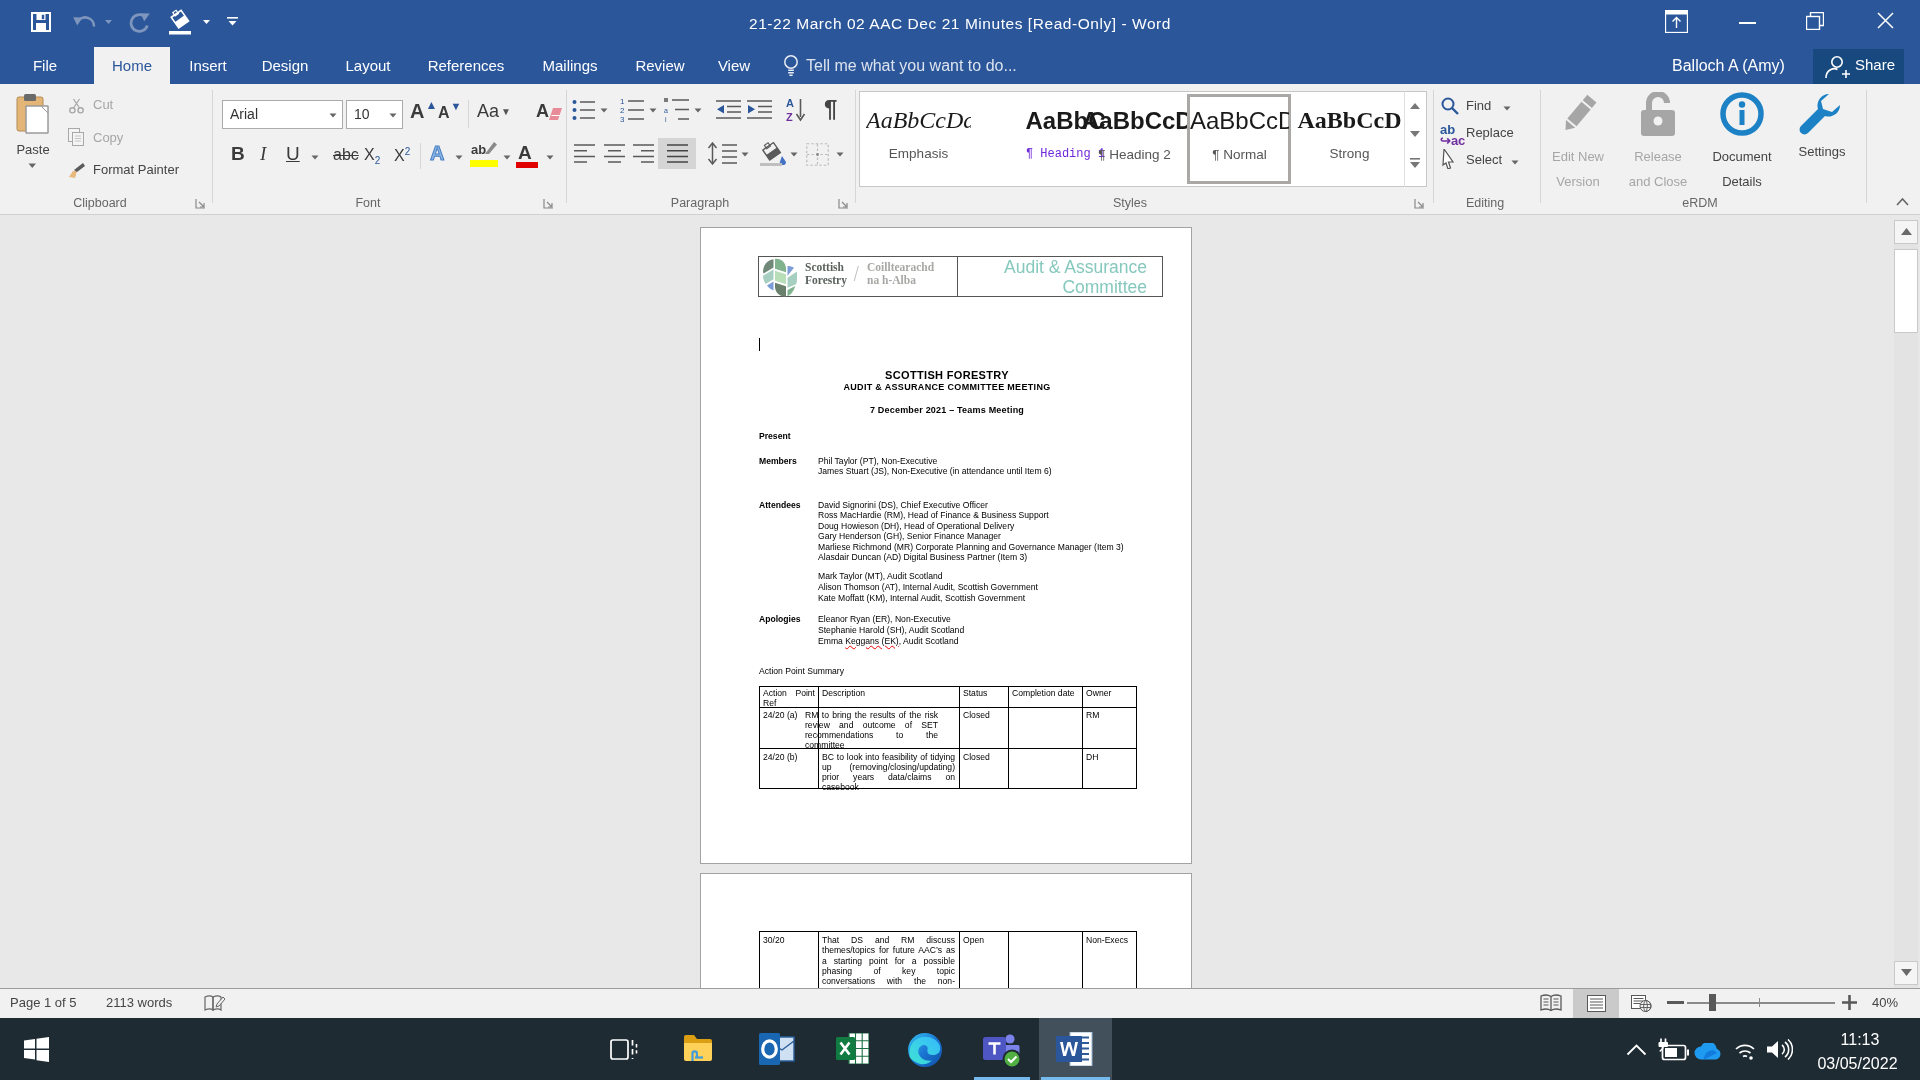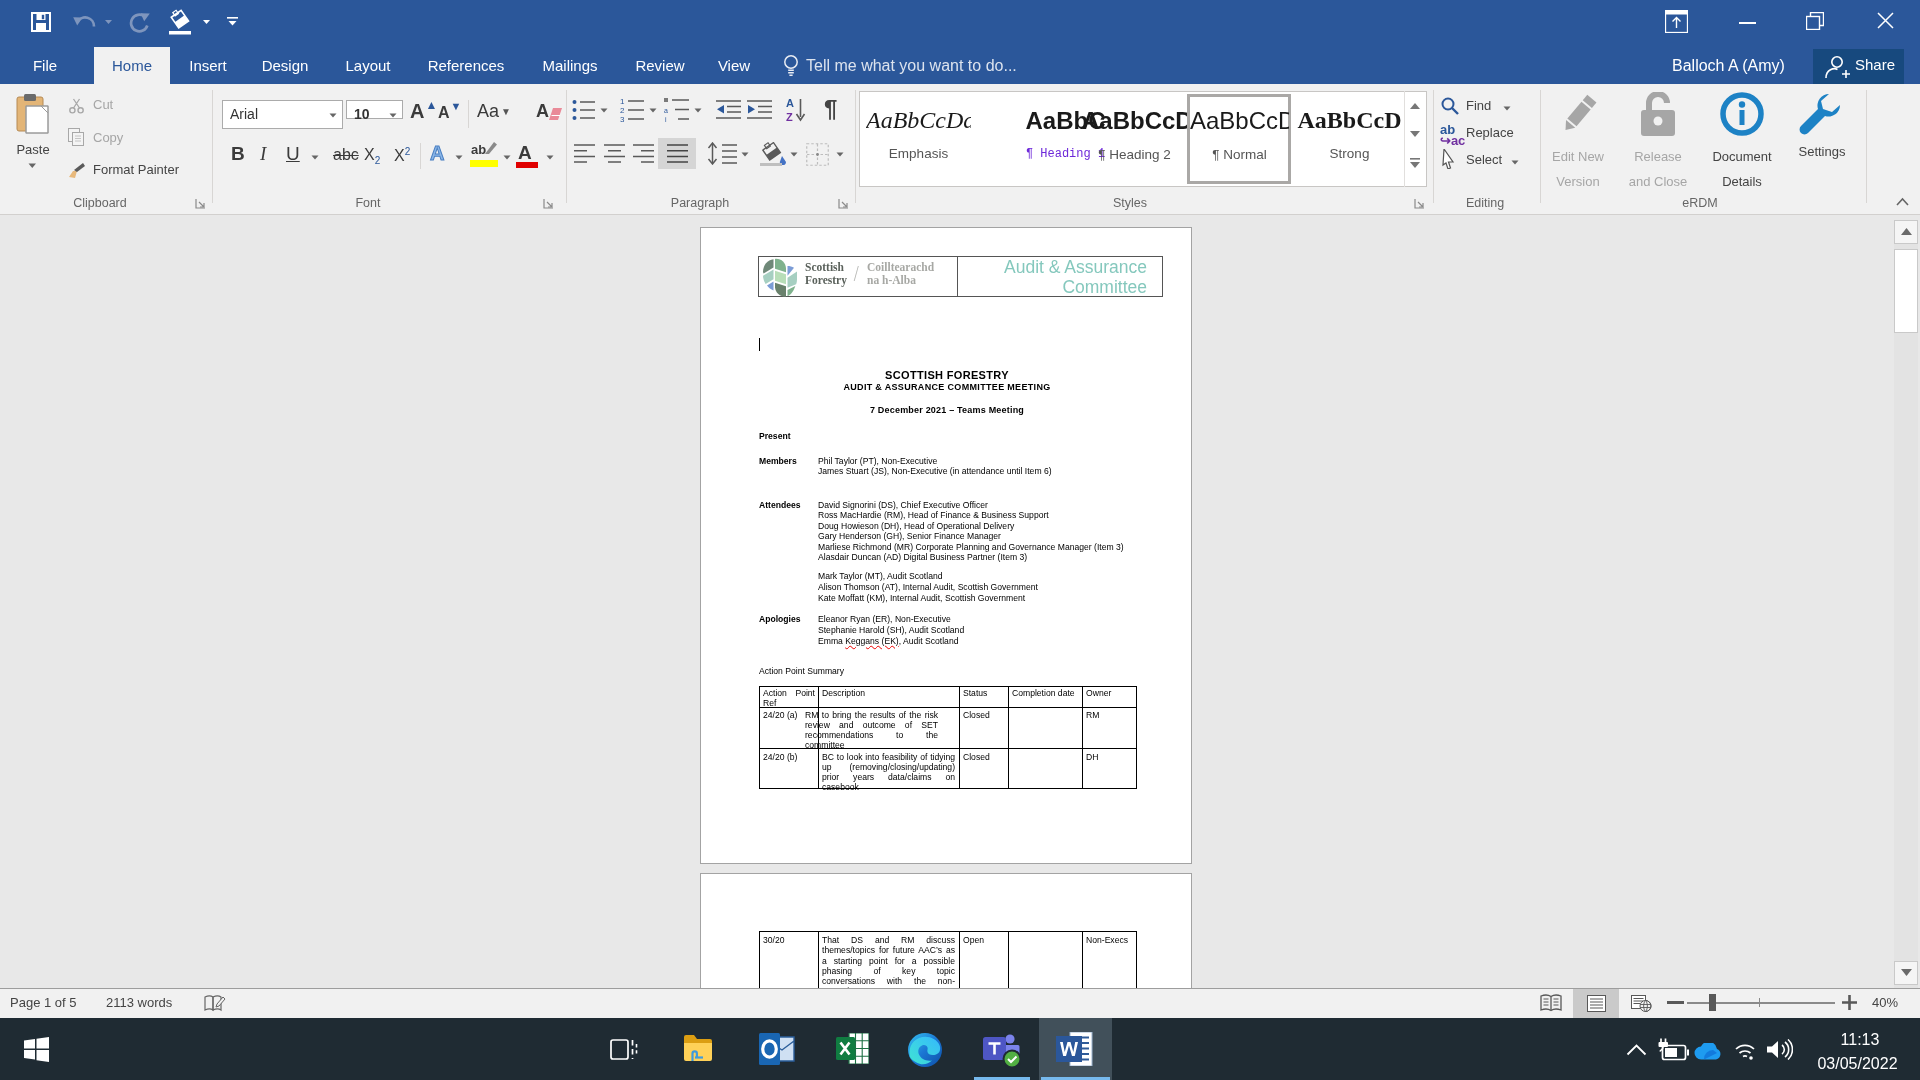--- a/index.html
+++ b/index.html
@@ -38,20 +38,21 @@
 
   
   #taskbar { left:0; top:1018px; width:1920px; height:62px; background:#1f2b33; }
   #searchbox { position:absolute; left:74px; top:1px; width:496px; height:61px; background:#f3f3f3; border:1px solid #5e6a70; border-top:none;}
 </style>
 </head>
 <body>
 <div id="root">
 
   <div class="abs" id="titlebar"></div>
+  <div class="abs" id="titletext">21-22 March 02 AAC Dec 21 Minutes [Read-Only] - Word</div>
 
   <svg class="abs" style="left:31px; top:12px;" width="20" height="20" viewBox="0 0 20 20">
     <rect x="1" y="1" width="18" height="18" fill="none" stroke="#fff" stroke-width="2"></rect>
     <rect x="5" y="11" width="10" height="7" fill="#fff"></rect>
     <rect x="5.5" y="2" width="9" height="6" fill="#fff"></rect>
     <rect x="10.8" y="2.8" width="2.4" height="4.4" fill="#2b579a"></rect>
   </svg>
 
   <svg class="abs" style="left:73px; top:14px;" width="26" height="18" viewBox="0 0 26 18">
     <path d="M4.5 8 A 8.8 8.8 0 0 1 21 12.5" fill="none" stroke="#7e95bd" stroke-width="2.7"></path>
@@ -166,21 +167,21 @@
   </svg>
   <div class="abs rtext" style="left:93px; top:162px;">Format Painter</div>
   <div class="glabel" style="left:60px; width:80px;">Clipboard</div>
 
   <div class="abs" style="left:222px; top:100px; width:121px; height:29px; background:#fff; border:1px solid #ababab;">
     <span style="position:absolute; left:7px; top:5px; font-size:14px; color:#333;">Arial</span>
     <svg style="position:absolute; right:5px; top:12px;" width="8" height="5" viewBox="0 0 8 5">
         <polygon points="0.5,0.5 7.5,0.5 4,4.5" fill="#666"></polygon>
       </svg>
   </div>
-  <div class="abs" style="left:346px; top:100px; width:57px; height:19px; background:#fff; border:1px solid #ababab;font-weight:bold;">
+  <div class="abs" style="left:346px; top:100px; width:57px; height:29px; background:#fff; border:1px solid #ababab;">
     <span style="position:absolute; left:7px; top:5px; font-size:14px; color:#333;">10</span>
     <svg style="position:absolute; right:5px; top:12px;" width="8" height="5" viewBox="0 0 8 5">
         <polygon points="0.5,0.5 7.5,0.5 4,4.5" fill="#666"></polygon>
       </svg>
   </div>
   <div class="abs" style="left:410px; top:100px; font-size:20px; font-weight:bold; color:#3b3b3b;">A<span style="font-size:12px; color:#2b579a; position:relative; top:-9px; left:1px;">▲</span></div>
   <div class="abs" style="left:438px; top:104px; font-size:16px; font-weight:bold; color:#3b3b3b;">A<span style="font-size:11px; color:#2b579a; position:relative; top:-8px; left:1px;">▼</span></div>
   <div class="abs" style="left:477px; top:101px; font-size:18px; color:#3b3b3b;">Aa<span style="font-size:10px; color:#555; position:relative; top:-2px; left:2px;">▼</span></div>
   <div class="abs" style="left:536px; top:101px; font-size:18px; font-weight:bold; color:#3b3b3b;">A</div>
   <svg class="abs" style="left:549px; top:108px;" width="14" height="13" viewBox="0 0 14 13">

